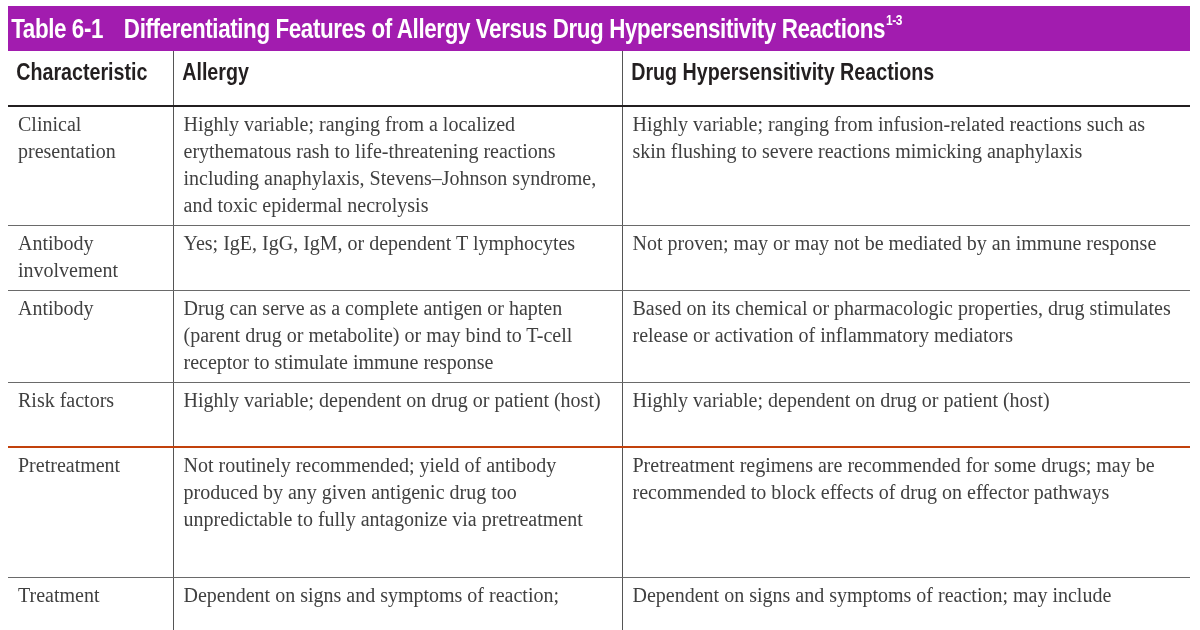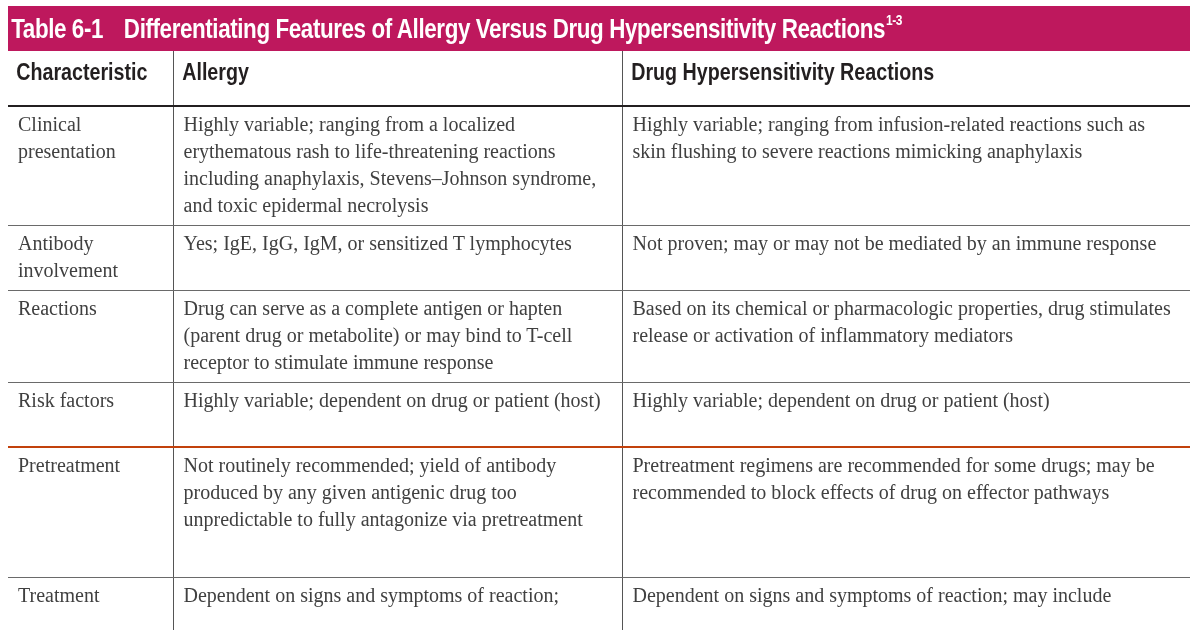--- a/index.html
+++ b/index.html
@@ -16,21 +16,21 @@
       height: 630px;
       background: #fff;
     }
     .table-wrap {
       position: absolute;
       left: 8px;
       top: 6px;
       width: 1182px;
     }
     .title-bar {
-      background: #be185d;
+      background: #a21caf;
       color: #ffffff;
       height: 45px;
       display: flex;
       align-items: center;
       font-family: "Liberation Sans", sans-serif;
       font-weight: bold;
       font-size: 28px;
       letter-spacing: -0.5px;
       white-space: nowrap;
       overflow: hidden;
@@ -120,25 +120,25 @@
         </tr>
       </thead>
       <tbody>
         <tr style="height:117px">
           <td class="col1">Clinical presentation</td>
           <td class="col2">Highly variable; ranging from a localized erythematous rash to life-threatening reactions including anaphylaxis, Stevens–Johnson syndrome, and toxic epidermal necrolysis</td>
           <td class="col3">Highly variable; ranging from infusion-related reactions such as skin flushing to severe reactions mimicking anaphylaxis</td>
         </tr>
         <tr style="height:63px">
           <td class="col1">Antibody involvement</td>
-          <td class="col2">Yes; IgE, IgG, IgM, or sensitized T lymphocytes</td>
+          <td class="col2">Yes; IgE, IgG, IgM, or dependent T lymphocytes</td>
           <td class="col3">Not proven; may or may not be mediated by an immune response</td>
         </tr>
         <tr style="height:91px">
-          <td class="col1">Reactions</td>
+          <td class="col1">Antibody</td>
           <td class="col2">Drug can serve as a complete antigen or hapten (parent drug or metabolite) or may bind to T-cell receptor to stimulate immune response</td>
           <td class="col3">Based on its chemical or pharmacologic properties, drug stimulates release or activation of inflammatory mediators</td>
         </tr>
         <tr class="row-thick" style="height:64px">
           <td class="col1">Risk factors</td>
           <td class="col2">Highly variable; dependent on drug or patient (host)</td>
           <td class="col3">Highly variable; dependent on drug or patient (host)</td>
         </tr>
         <tr style="height:131px">
           <td class="col1">Pretreatment</td>

